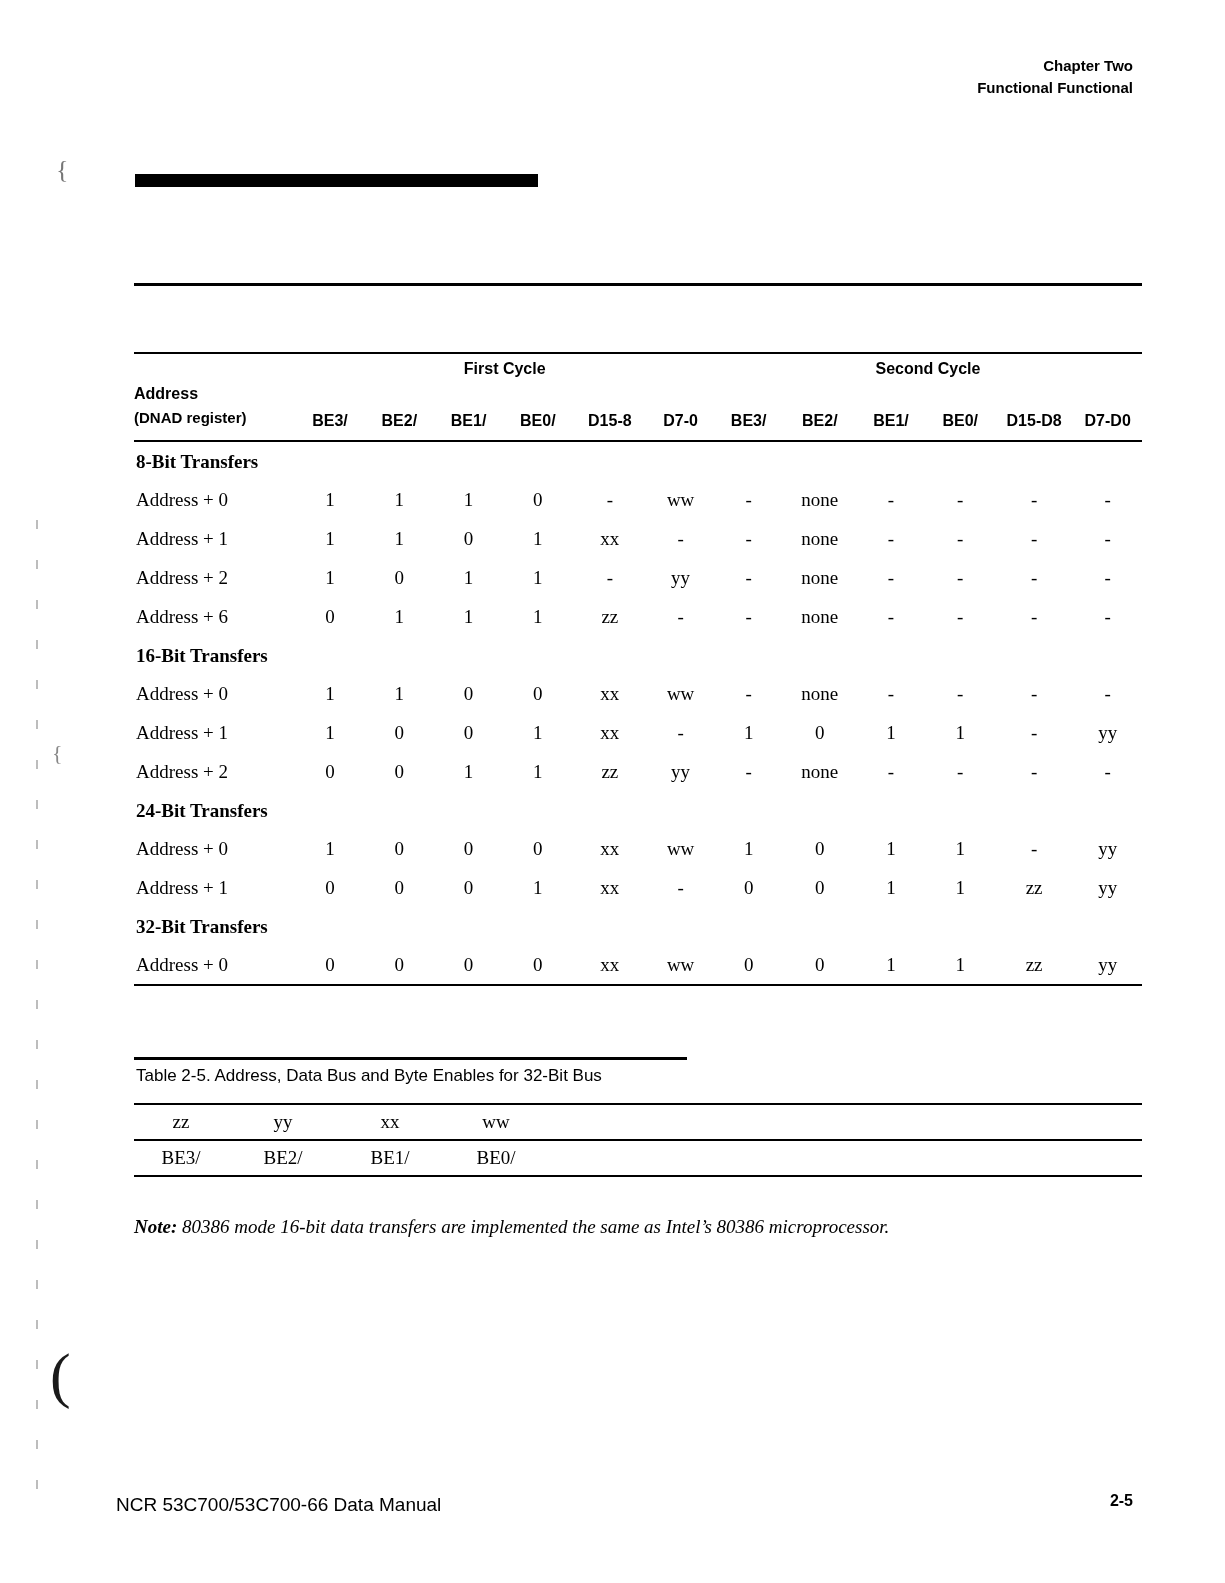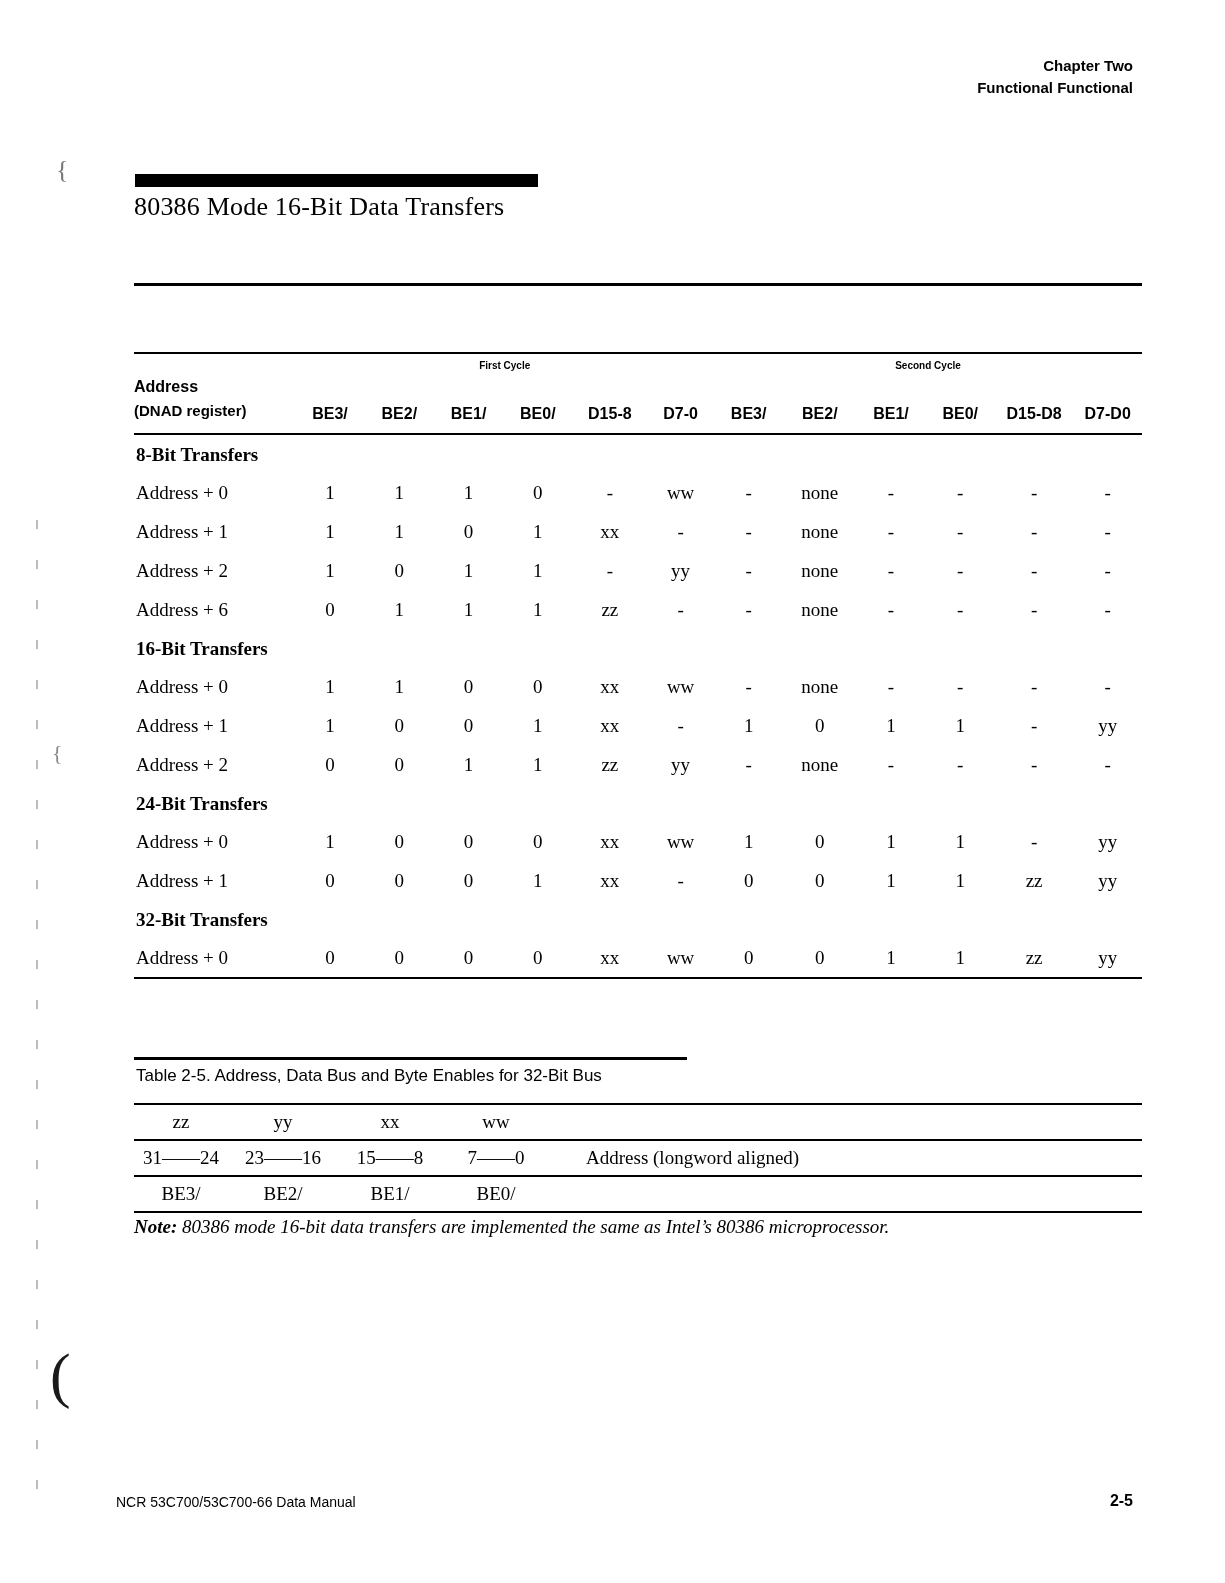--- a/index.html
+++ b/index.html
@@ -74,21 +74,21 @@
     width: 1008px;
     font-size: 18px;
   }
   .t24 th, .t24 td {
     padding: 0;
     border: none;
   }
   .hdr-top td {
     font-family: "Liberation Sans", sans-serif;
     font-weight: bold;
-    font-size: 10px;
+    font-size: 16px;
     text-align: center;
     padding-bottom: 4px;
     padding-top: 6px;
   }
   .hdr-cols td {
     font-family: "Liberation Sans", sans-serif;
     font-weight: bold;
     font-size: 16px;
     text-align: center;
     vertical-align: bottom;
@@ -179,21 +179,21 @@
     font-style: italic;
   }
   .note b { font-weight: bold; }
 
   
   .footer-left {
     position: absolute;
     left: 116px;
     top: 1494px;
     font-family: "Liberation Sans", sans-serif;
-    font-size: 14px;
+    font-size: 19px;
   }
   .footer-right {
     position: absolute;
     right: 92px;
     top: 1492px;
     font-family: "Liberation Sans", sans-serif;
     font-size: 16px;
     font-weight: bold;
   }
   .spine-dots {
@@ -237,21 +237,20 @@
   <div class="blob2">{</div>
   <div class="blob3">{</div>
   <div class="blob">(</div>
 
   <div class="page-header">
     <div>Chapter Two</div>
     <div>Functional Functional</div>
   </div>
 
   <div class="section-rule"></div>
-  <div class="section-title">80386 Mode 16-Bit Data Transfers</div>
 
   <div class="t24-rule"></div>
 
   <div class="t24">
     <table>
       <colgroup>
         <col class="c-addr">
           <col class="c-be">
           <col class="c-be">
           <col class="c-be">
@@ -520,27 +519,20 @@
           <col class="z5">
       </colgroup>
       <tbody>
         <tr class="rowline">
           <td>zz</td>
           <td>yy</td>
           <td>xx</td>
           <td>ww</td>
           <td></td>
         </tr>
-        <tr class="rowline">
-          <td>31——24</td>
-          <td>23——16</td>
-          <td>15——8</td>
-          <td>7——0</td>
-          <td class="addr-note">Address (longword aligned)</td>
-        </tr>
         <tr class="rowline rowline-b">
           <td>BE3/</td>
           <td>BE2/</td>
           <td>BE1/</td>
           <td>BE0/</td>
           <td></td>
         </tr>
       </tbody>
     </table>
   </div>

